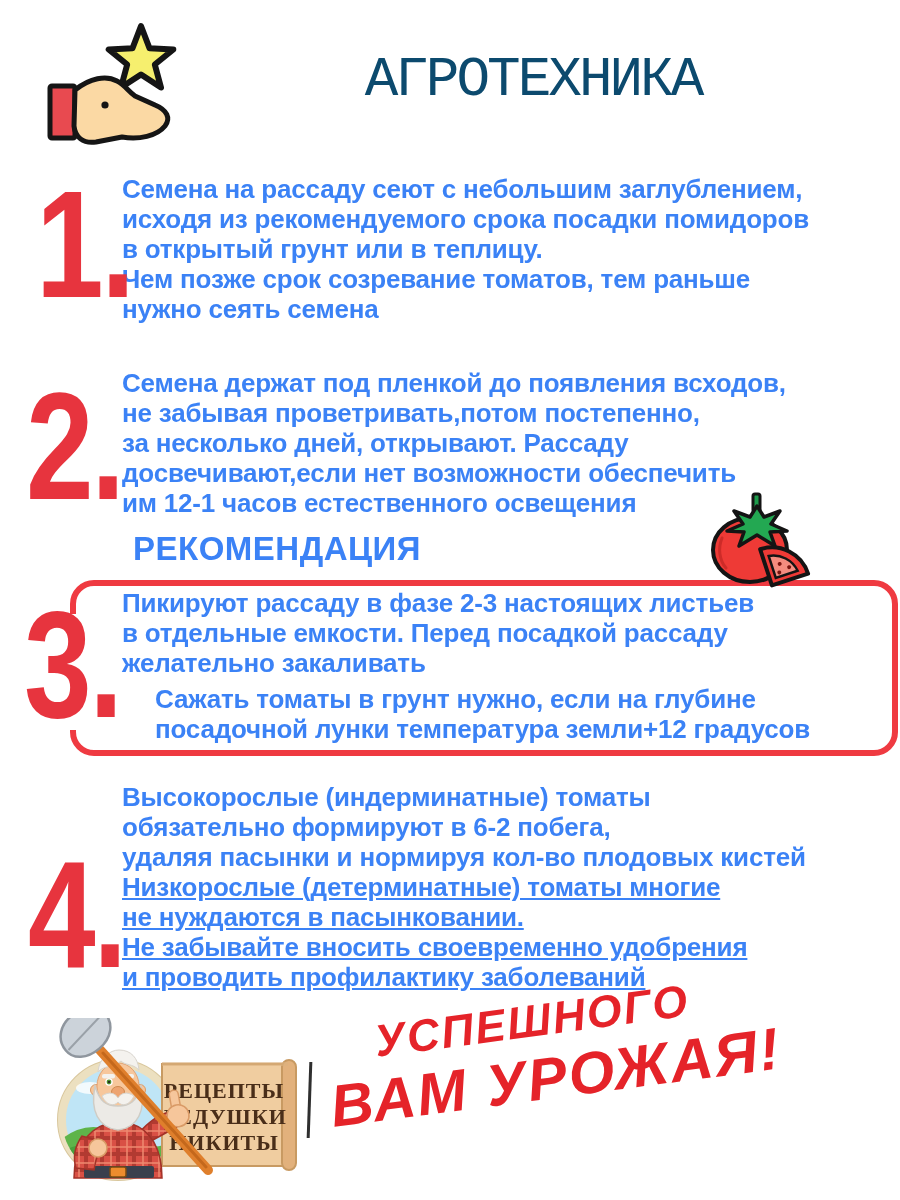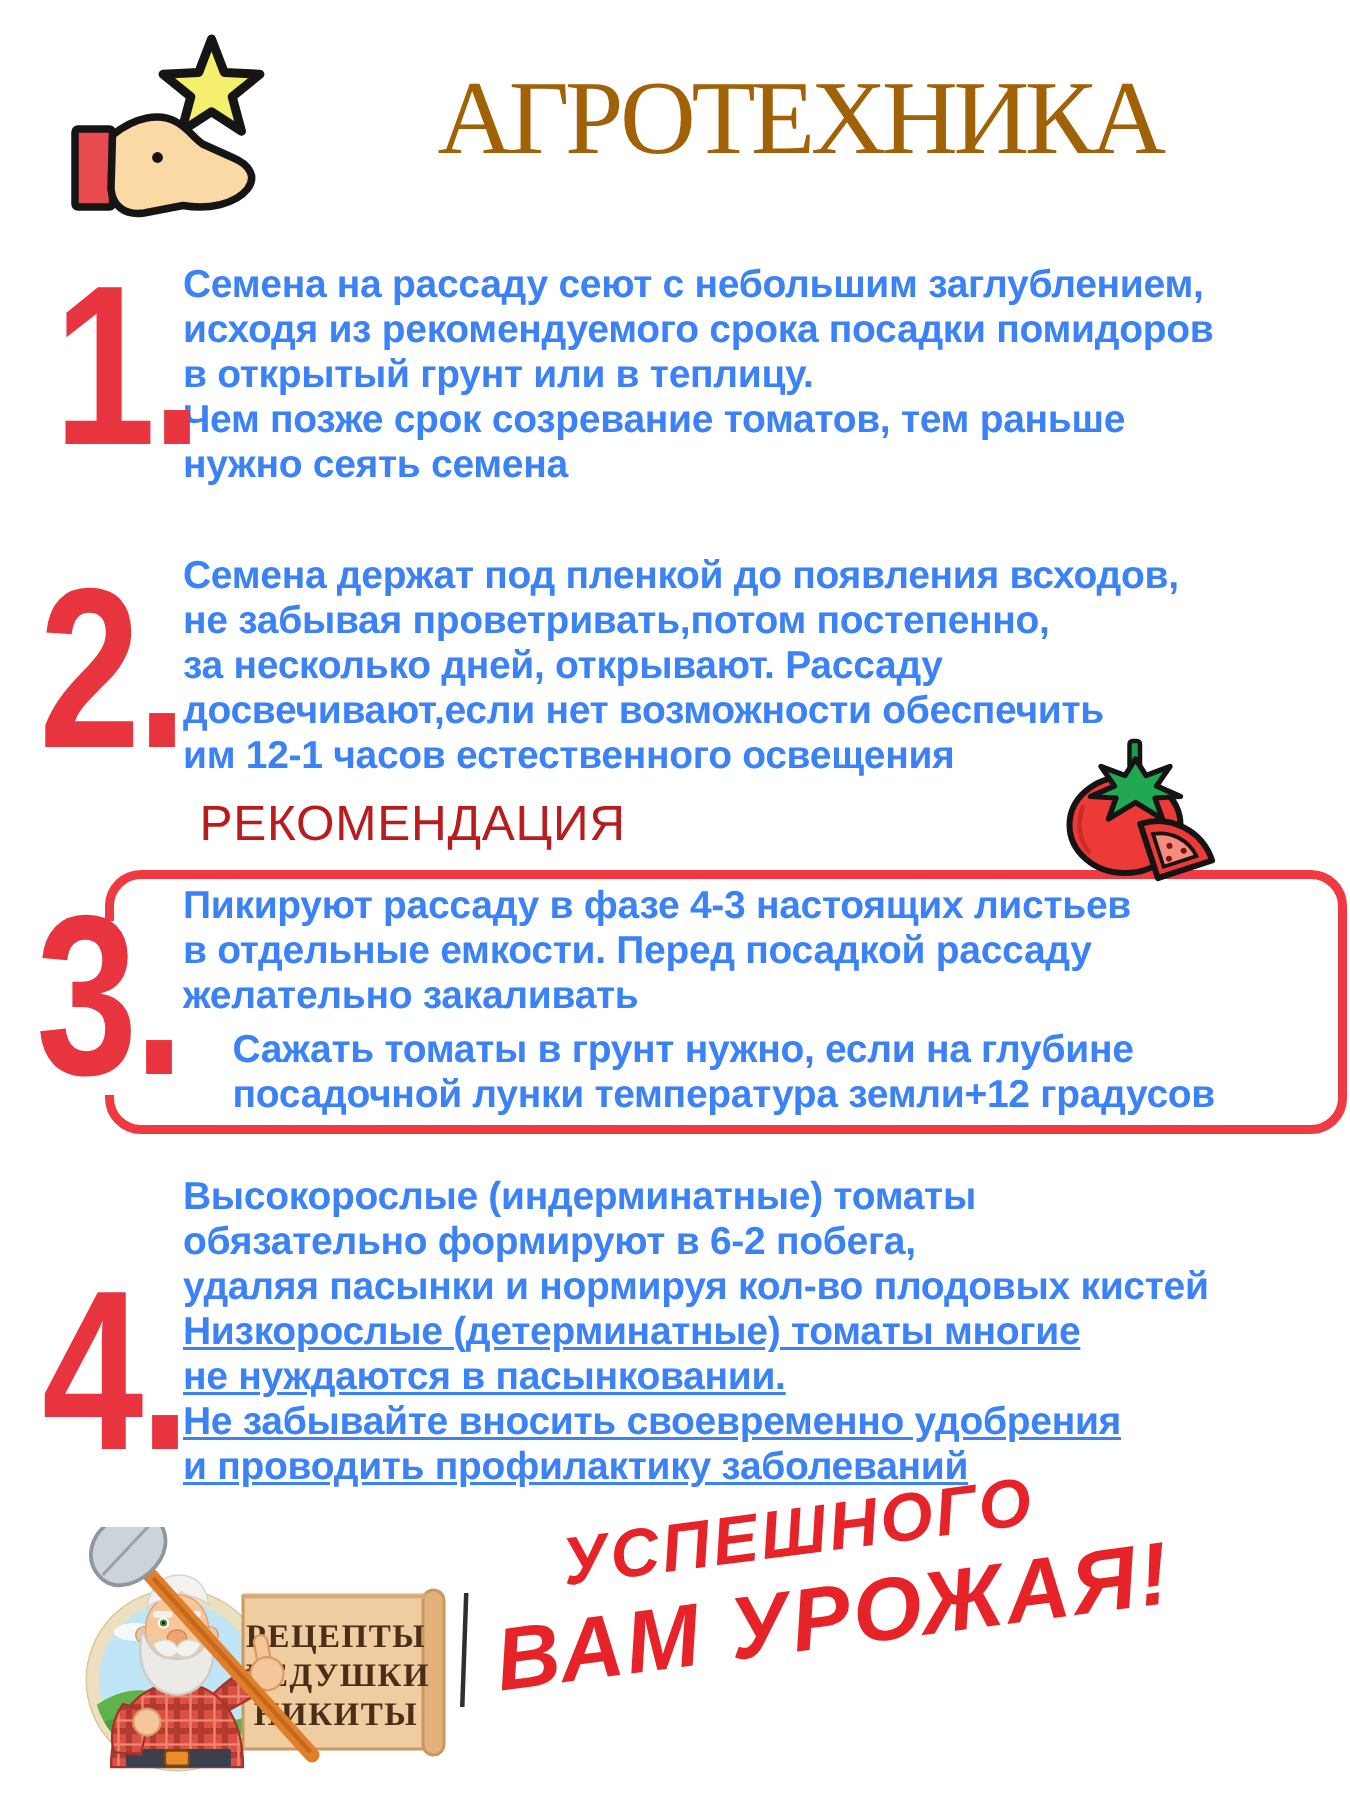--- a/index.html
+++ b/index.html
@@ -5,22 +5,22 @@
   html,body{margin:0;padding:0;}
   body{
     width:900px;height:1200px;background:#ffffff;position:relative;overflow:hidden;
     font-family:"Liberation Sans",sans-serif;
   }
   .abs{position:absolute;}
 
   
   .page-title{
     left:168px;top:28px;width:730px;text-align:center;
-    font-family:Liberation Serif, serif;font-weight:400;
-    font-size:70px;line-height:104px;letter-spacing:-3px;color:#a16207;
+    font-family:Liberation Mono, monospace;font-weight:400;
+    font-size:56px;line-height:104px;letter-spacing:-3px;color:#0c4a6e;
     white-space:nowrap;
   }
   .hand-icon{left:38px;top:18px;}
 
   
   .num{
     font-weight:700;color:#e7343e;font-size:152px;line-height:152px;
     letter-spacing:-3px;transform:scaleX(.80);transform-origin:left top;
     z-index:5;
   }
@@ -31,22 +31,22 @@
   .num-knockout{left:30px;top:614px;width:88px;height:116px;background:#ffffff;z-index:4;}
 
   
   .body-text{
     font-size:26px;line-height:30px;font-weight:700;color:#3b82f6;
     white-space:pre-line;letter-spacing:-0.2px;
   }
   .t1{left:122px;top:174px;}
   .t2{left:122px;top:368px;}
   .rec-heading{
-    left:133px;top:530px;font-size:33px;line-height:38px;font-weight:400;
-    color:#b91c1c;letter-spacing:0.5px;
+    left:133px;top:530px;font-size:33px;line-height:38px;font-weight:700;
+    color:#3b82f6;letter-spacing:0.5px;
   }
   .rec-box{
     left:70px;top:580px;width:816px;height:164px;
     border:6px solid #ef3a41;border-radius:24px;background:#ffffff;z-index:3;
   }
   .t3a{left:122px;top:588px;z-index:6;}
   .t3b{left:122px;top:684px;z-index:6;margin-left:33px;}
   .t4a{left:122px;top:782px;}
   .t4b{left:122px;top:872px;text-decoration:underline;}
 
@@ -108,21 +108,21 @@
       <circle cx="78" cy="72" r="2" fill="#7a1510"></circle>
       <circle cx="86" cy="78" r="2" fill="#7a1510"></circle>
       <circle cx="75" cy="80" r="2" fill="#7a1510"></circle>
     </g>
   </svg>
 </div>
 
 <div class="abs rec-box"></div>
 <div class="abs num-knockout"></div>
 <div class="abs num n3">3.</div>
-<div class="abs body-text t3a">Пикируют рассаду в фазе 4-3 настоящих листьев
+<div class="abs body-text t3a">Пикируют рассаду в фазе 2-3 настоящих листьев
 в отдельные емкости. Перед посадкой рассаду
 желательно закаливать</div>
 <div class="abs body-text t3b">Сажать томаты в грунт нужно, если на глубине
 посадочной лунки температура земли+12 градусов</div>
 
 <div class="abs num n4">4.</div>
 <div class="abs body-text t4a">Высокорослые (индерминатные) томаты
 обязательно формируют в 6-2 побега,
 удаляя пасынки и нормируя кол-во плодовых кистей</div>
 <div class="abs body-text t4b">Низкорослые (детерминатные) томаты многие

